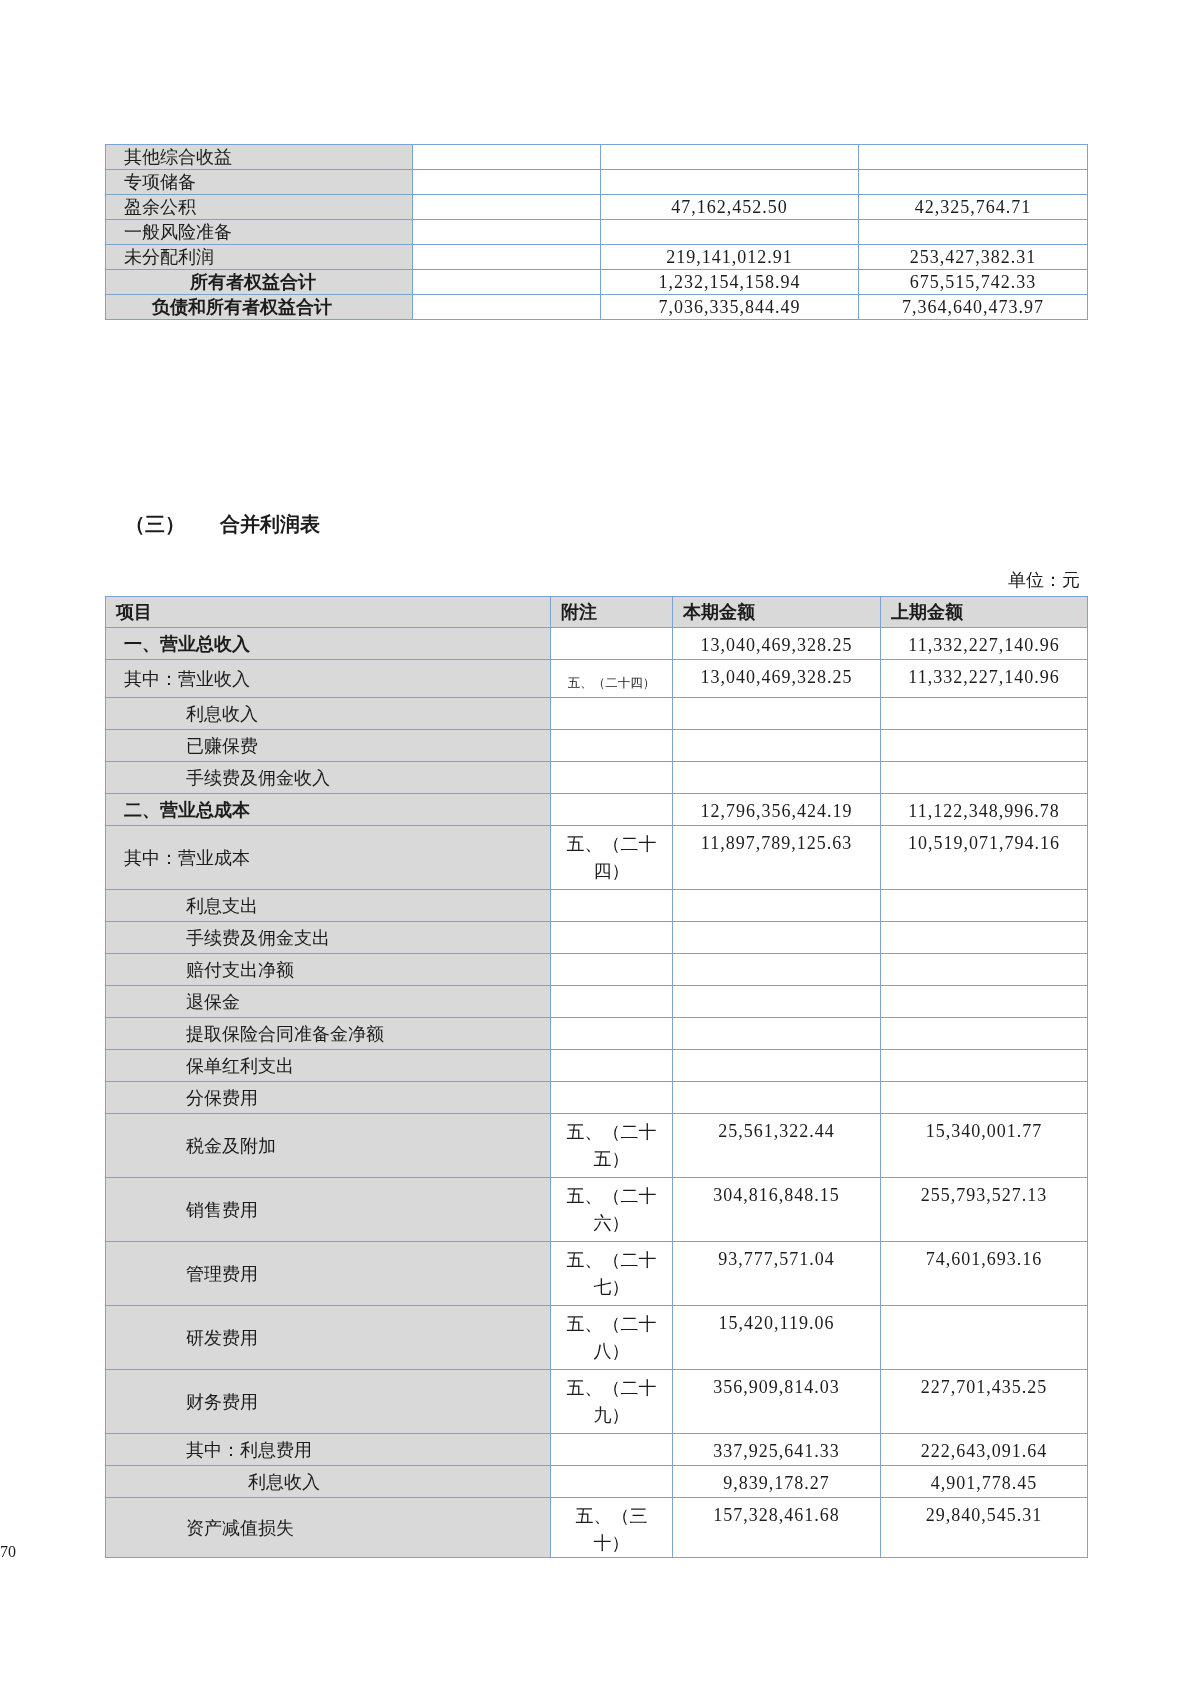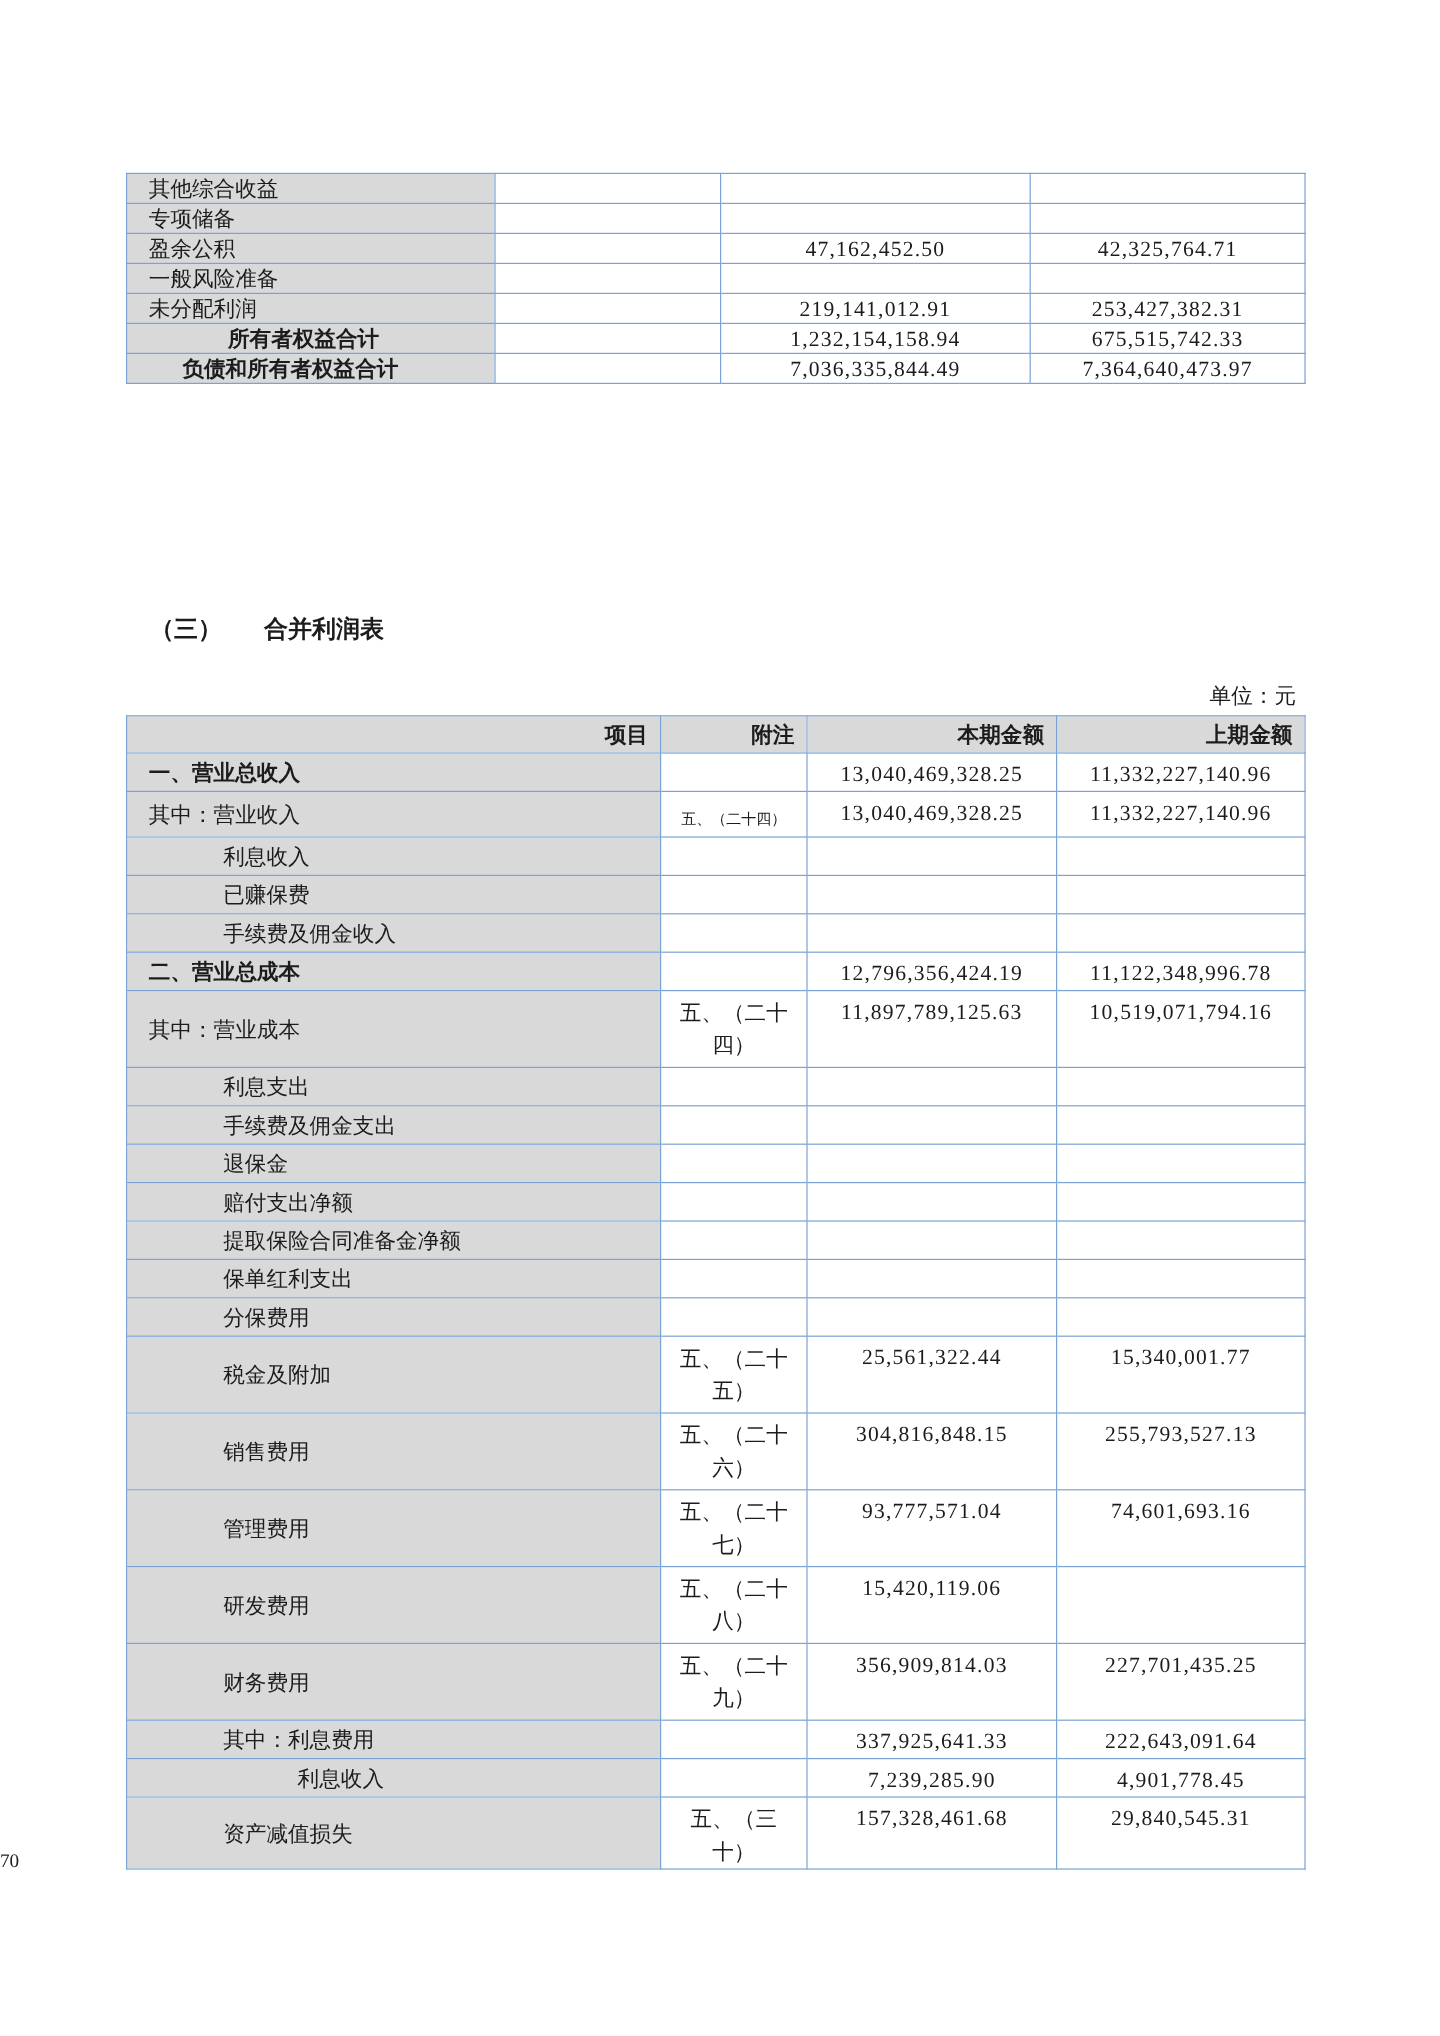--- a/index.html
+++ b/index.html
@@ -33,21 +33,21 @@
   
   .section-heading{position:absolute;left:125px;top:511px;font-size:20px;font-weight:bold;}
   .section-heading .idx{display:inline-block;margin-right:30px;}
   
   .unit-label{position:absolute;left:105px;top:568px;width:975px;text-align:right;font-size:18px;}
   
   .main-table{top:596px;width:982px;}
   .main-table tr.h{height:31px;}
   .main-table tr.s{height:32px;}
   .main-table tr.d{height:64px;}
-  .main-table tr.h td{background:var(--cell-gray);font-weight:bold;text-align:right;vertical-align:middle;}
+  .main-table tr.h td{background:var(--cell-gray);font-weight:bold;text-align:left;vertical-align:middle;}
   
   .page-number{position:absolute;left:0;top:1543px;width:100%;text-align:left;font-size:16px;}
 </style>
 </head>
 <body>
 
 <table class="top-table">
   <colgroup>
       <col style="width:307px">
       <col style="width:188px">
@@ -170,27 +170,27 @@
       <td class="num"></td>
       <td class="num"></td>
     </tr>
     <tr class="s">
       <td class="item p1">手续费及佣金支出</td>
       <td class="note"></td>
       <td class="num"></td>
       <td class="num"></td>
     </tr>
     <tr class="s">
+      <td class="item p1">赔付支出净额</td>
+      <td class="note"></td>
+      <td class="num"></td>
+      <td class="num"></td>
+    </tr>
+    <tr class="s">
       <td class="item p1">退保金</td>
-      <td class="note"></td>
-      <td class="num"></td>
-      <td class="num"></td>
-    </tr>
-    <tr class="s">
-      <td class="item p1">赔付支出净额</td>
       <td class="note"></td>
       <td class="num"></td>
       <td class="num"></td>
     </tr>
     <tr class="s">
       <td class="item p1">提取保险合同准备金净额</td>
       <td class="note"></td>
       <td class="num"></td>
       <td class="num"></td>
     </tr>
@@ -243,21 +243,21 @@
     </tr>
     <tr class="s">
       <td class="item p1">其中：利息费用</td>
       <td class="note"></td>
       <td class="num">337,925,641.33</td>
       <td class="num">222,643,091.64</td>
     </tr>
     <tr class="s">
       <td class="item p2">利息收入</td>
       <td class="note"></td>
-      <td class="num">7,239,285.90</td>
+      <td class="num">9,839,178.27</td>
       <td class="num">4,901,778.45</td>
     </tr>
     <tr class="s">
       <td class="item p1">资产减值损失</td>
       <td class="note">五、（三十）</td>
       <td class="num">157,328,461.68</td>
       <td class="num">29,840,545.31</td>
     </tr>
   </tbody>
 </table>

